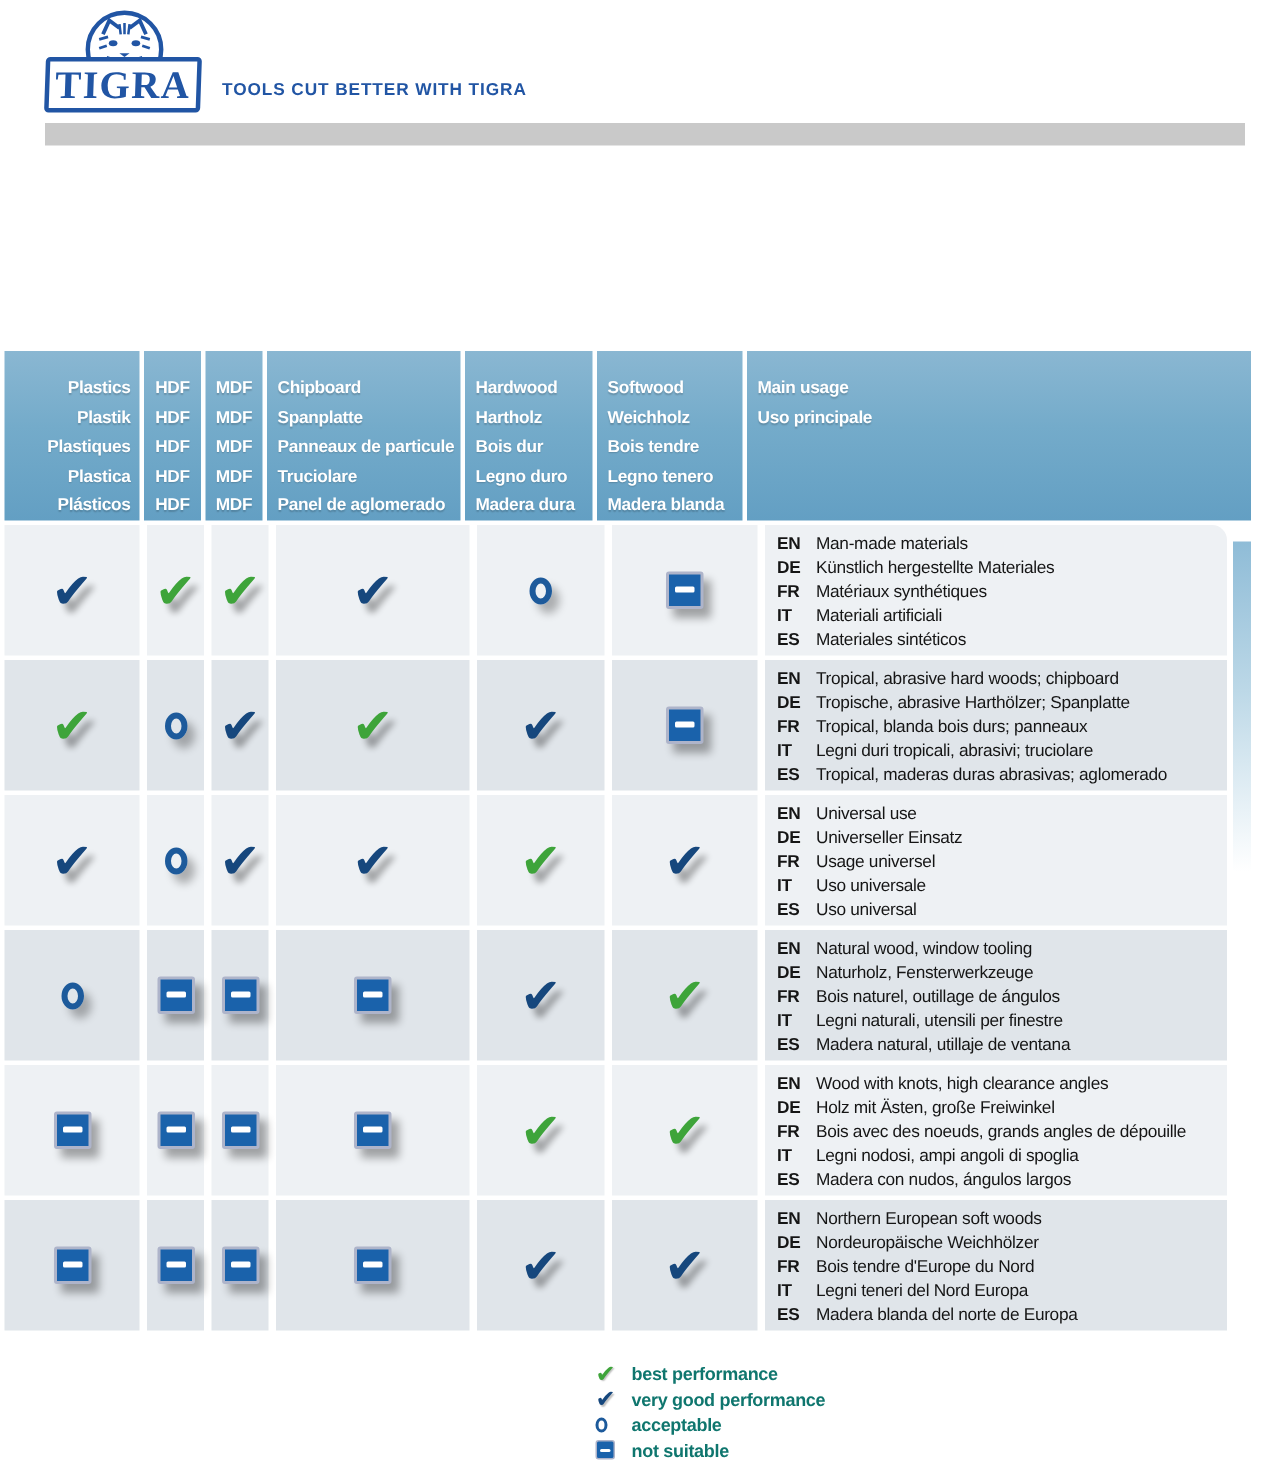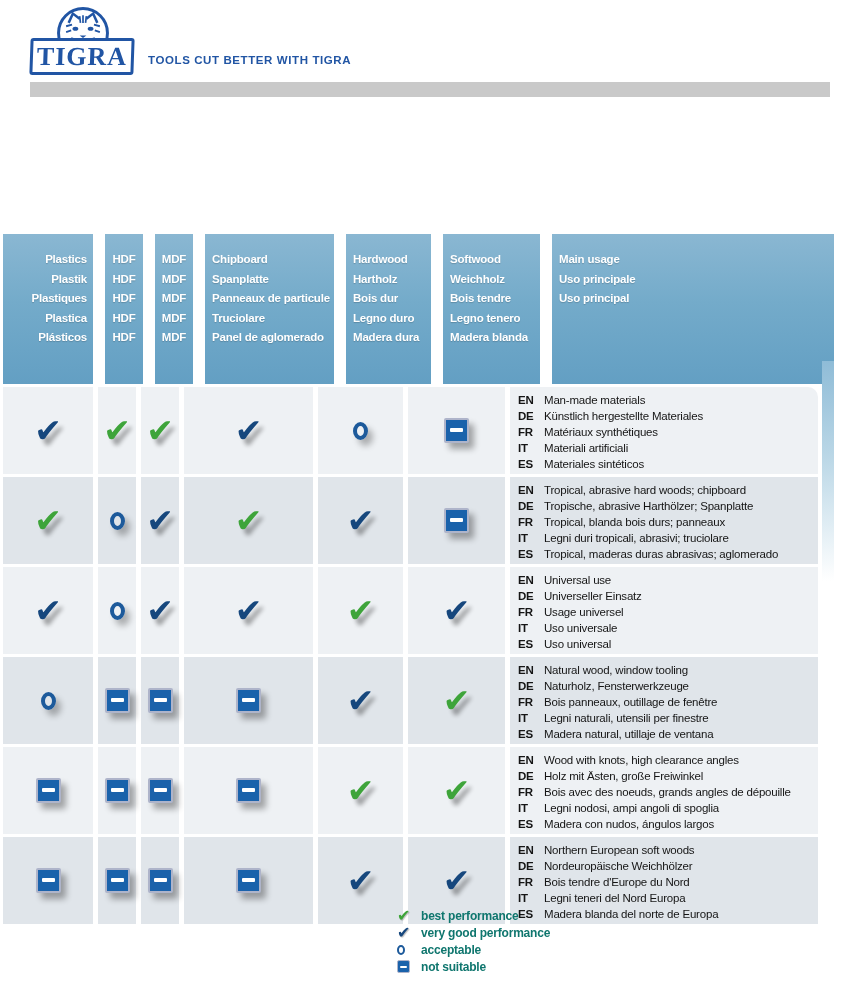--- a/index.html
+++ b/index.html
@@ -26,21 +26,21 @@
     position:absolute; left:148px; top:54px;
     font-size:11.5px; font-weight:bold; color:#2155a4; letter-spacing:0.6px;
     white-space:nowrap;
   }
   .gray-bar { position:absolute; left:30px; top:82px; width:800px; height:15px; background:#c9c9c9; }
 
   
   .matrix { position:absolute; left:3px; top:234px; width:831px; }
   .thead {
     display:grid; grid-template-columns:90px 38px 38px 129px 85px 97px 1fr;
-    column-gap:12px; height:150px;
+    column-gap:3px; height:113px;
   }
   .th {
     background:linear-gradient(180deg,#8ab7d2 0%, #74abca 45%, #639fc3 100%);
     color:#fff; font-weight:bold; font-size:11.5px; line-height:19.5px;
     letter-spacing:-0.2px; padding-top:16px; white-space:nowrap; overflow:hidden;
     text-shadow:0 1px 1px rgba(0,0,0,0.18);
   }
   .th.align-right { text-align:right; padding-right:6px; }
   .th.align-center { text-align:center; }
   .th.align-left { text-align:left; padding-left:7px; }
@@ -157,21 +157,20 @@
       <div class="th align-left">
         <div class="th-line">Softwood</div>
         <div class="th-line">Weichholz</div>
         <div class="th-line">Bois tendre</div>
         <div class="th-line">Legno tenero</div>
         <div class="th-line">Madera blanda</div>
       </div>
       <div class="th align-left">
         <div class="th-line">Main usage</div>
         <div class="th-line">Uso principale</div>
-        <div class="th-line">Uso principal</div>
       </div>
     </div>
   <div class="right-strip"></div>
   <div class="tbody">
       <div class="cell icon-cell light">
         <div class="icon check blue">✔</div>
       </div>
       <div class="cell icon-cell light">
         <div class="icon check green">✔</div>
       </div>
@@ -321,21 +320,21 @@
         <div class="usage-line">
           <div class="lang">EN</div>
           <div class="utext">Natural wood, window tooling</div>
         </div>
         <div class="usage-line">
           <div class="lang">DE</div>
           <div class="utext">Naturholz, Fensterwerkzeuge</div>
         </div>
         <div class="usage-line">
           <div class="lang">FR</div>
-          <div class="utext">Bois panneaux, outillage de fenêtre</div>
+          <div class="utext">Bois naturel, outillage de ángulos</div>
         </div>
         <div class="usage-line">
           <div class="lang">IT</div>
           <div class="utext">Legni naturali, utensili per finestre</div>
         </div>
         <div class="usage-line">
           <div class="lang">ES</div>
           <div class="utext">Madera natural, utillaje de ventana</div>
         </div>
       </div>

